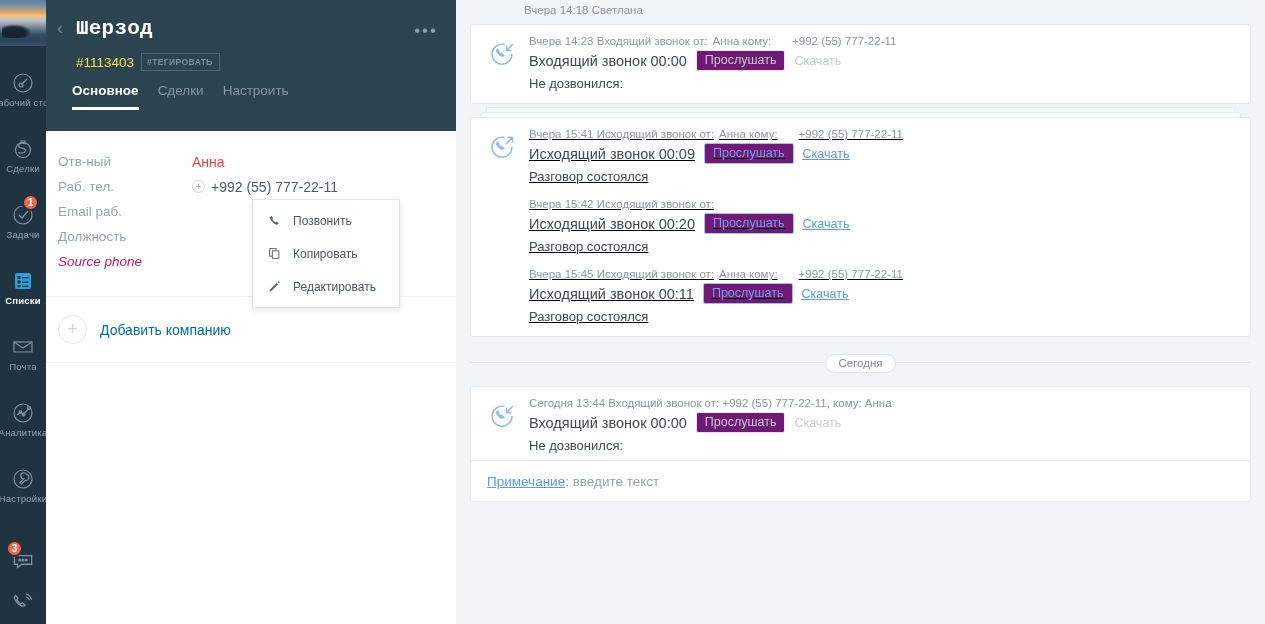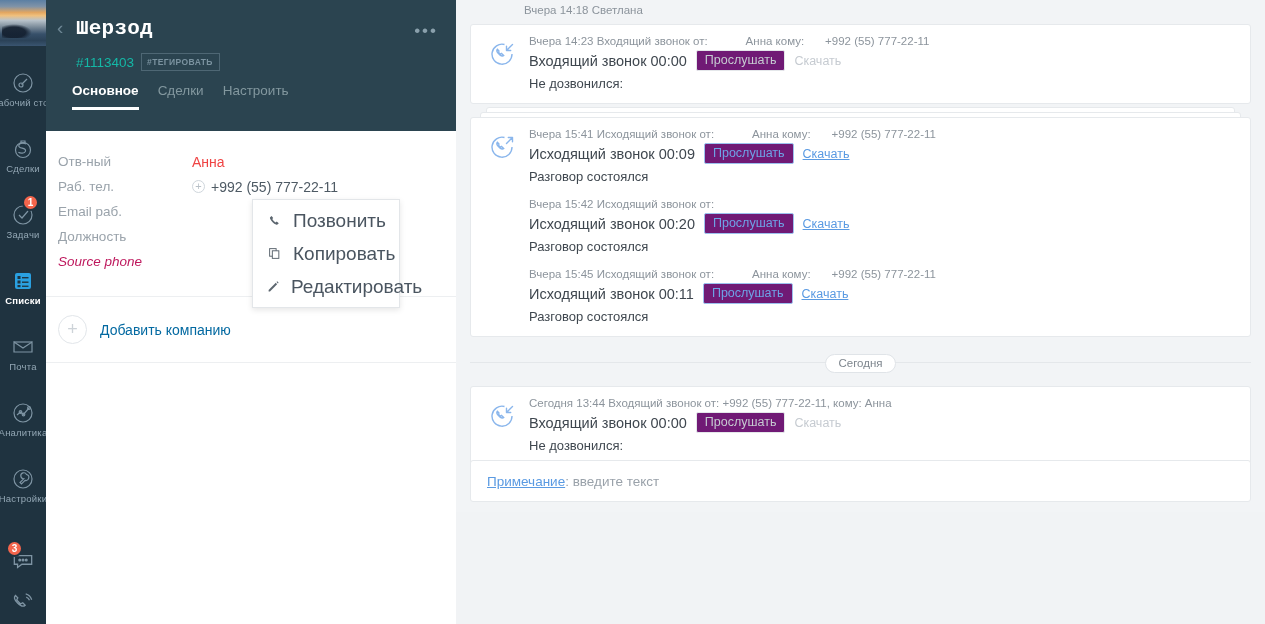--- a/index.html
+++ b/index.html
@@ -75,21 +75,21 @@
   .cname {
     color:#ffffff; font-size:21px; font-weight:bold; margin-left: 18px; line-height: 26px;
     letter-spacing:.2px;
     font-family:Liberation Mono, monospace;
   }
   .dots {
     position:absolute; right:18px; top:22px; color:#8aa0ac; font-size:17px; letter-spacing:2px;
     cursor:pointer; line-height:1;
   }
   .subline { margin-left: 18px; margin-top: 11px; display:flex; align-items:center; gap:7px; }
-  .cid { color:#14b8a6; font-size:13.5px; }
+  .cid { color:#fde047; font-size:13.5px; }
   .tagchip {
     border:1px solid #4e6774; color:#7b93a0; font-size:8.5px; font-weight:bold;
     padding: 3px 6px 3px 5px; letter-spacing:.4px; cursor:pointer;
   }
   .tabs { margin-left: 14px; margin-top: 12px; display:flex; gap:19px; }
   .tab { color:#83989f; font-size:13.5px; padding-bottom:9px; cursor:pointer; }
   .tab.active { color:#ffffff; font-weight:bold; border-bottom:3px solid #ffffff; }
 
   .fields { padding: 18px 0 0 0; position:relative; }
   .frow { display:flex; align-items:center; height:25px; padding-left: 12px; }
@@ -112,21 +112,21 @@
 
   
   .ctxmenu {
     position:absolute; left:206px; top:199px; width:148px;
     background:#fff; border:1px solid #e3e6e9; box-shadow: 0 2px 6px rgba(0,0,0,.10);
     padding: 4px 0; z-index: 40;
   }
   .ctxitem {
     display:flex; align-items:center; gap:11px;
     height: 33px; padding: 0 0 0 14px;
-    color:#4a5560; font-size:19px; cursor:pointer;
+    color:#4a5560; font-size:12px; cursor:pointer;
   }
   .ctxicon { width:15px; color:#5c666f; display:flex; align-items:center; justify-content:center; }
 
   
   .feed {
     flex:1; height:512px; background:#f2f4f6; position:relative; overflow:hidden;
   }
   .feed-inner { padding: 0 14px 0 14px; }
   .feed-meta {
     color:#8c949c; font-size:11.5px; padding: 4px 0 8px 54px;
@@ -138,28 +138,28 @@
   }
   .stack {
     position:relative; margin-top: 13px;
   }
   .stack:before, .stack:after {
     content:""; position:absolute; left:10px; right:10px; height:12px;
     background:#fff; border:1px solid #e6e9ec; border-radius:3px 3px 0 0;
   }
   .stack:before { top:-10px; left:16px; right:16px; }
   .stack:after  { top:-5px; }
-  .stack > .card { position:relative; z-index:2; }
+  .stack > .card { position:relative; z-index:2;text-decoration:underline; }
 
   .entry { display:flex; gap:10px; }
   .entry + .entry { margin-top: 14px; }
   .callicon { width:34px; flex:0 0 34px; color:#8ab6ec; padding-top:2px; }
   .ebody { flex:1; min-width:0; }
   .eline1 { font-size:11.5px; color:#8c949c; display:flex; align-items:baseline; gap:5px; white-space:nowrap; }
-  .eline1 .who { color:#8c949c;margin-left:33px; }
+  .eline1 .who { color:#8c949c; }
   .eline1 .num { color:#8c949c; margin-left:16px; }
   .eline2 { display:flex; align-items:center; gap:9px; margin-top: 3px; }
   .etitle { font-size:14.5px; color:#3f474f; }
   .btn-play {
     font-size:12.5px; padding:2px 8px 3px 8px; border-radius:2px;
     border:1px solid #9cc2ef; color:#6ea3e6; background:#701a75; cursor:pointer;
   }
   .btn-play.disabled { border-color:#e4e7ea; color:#c6cbd1; cursor:default; }
   .lnk-dl { font-size:12.5px; color:#5a9ae2; text-decoration:underline; cursor:pointer; }
   .lnk-dl.disabled { color:#c6cbd1; text-decoration:none; cursor:default; }

